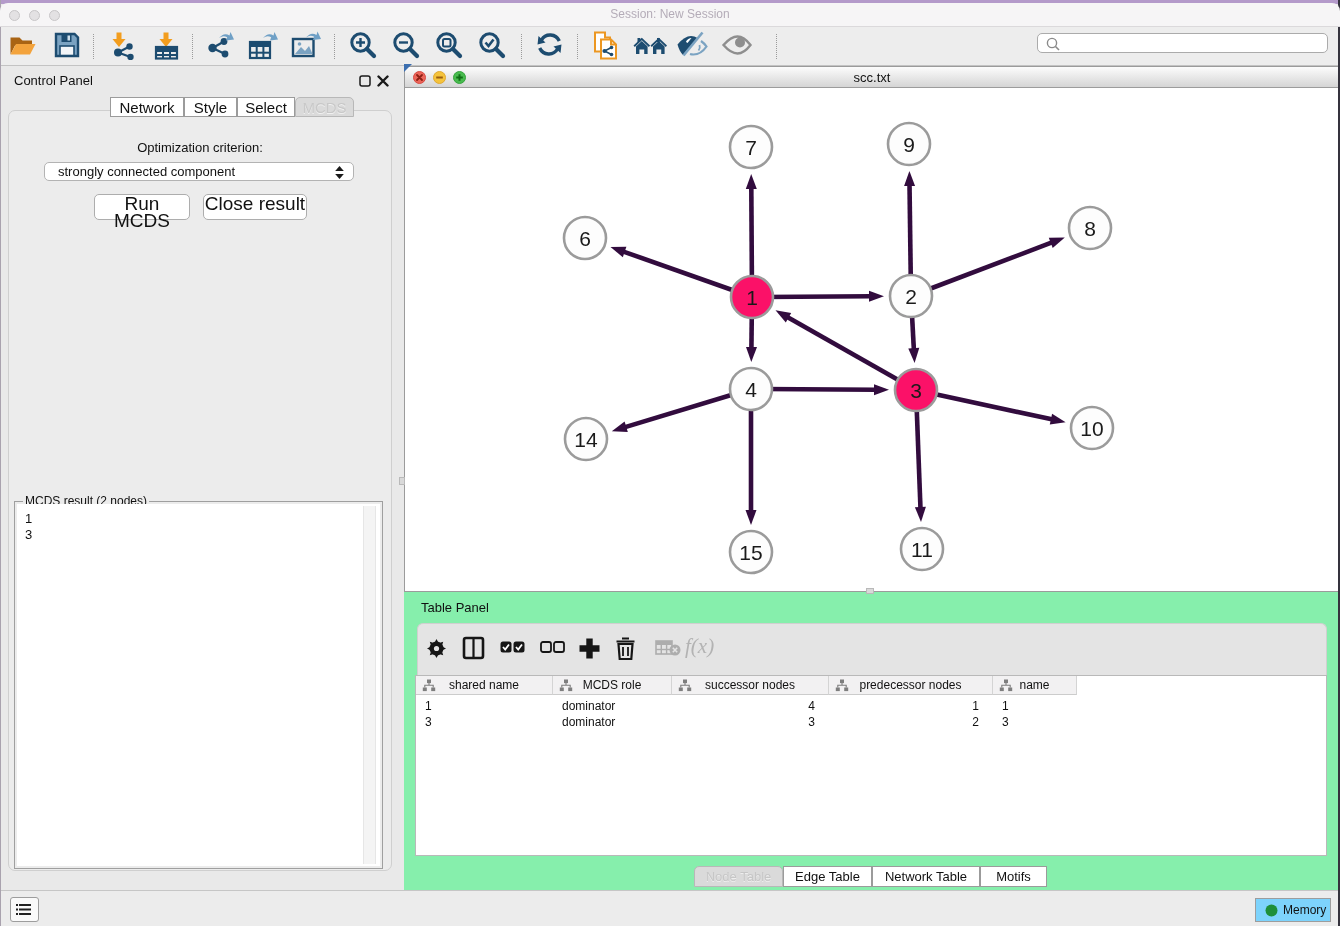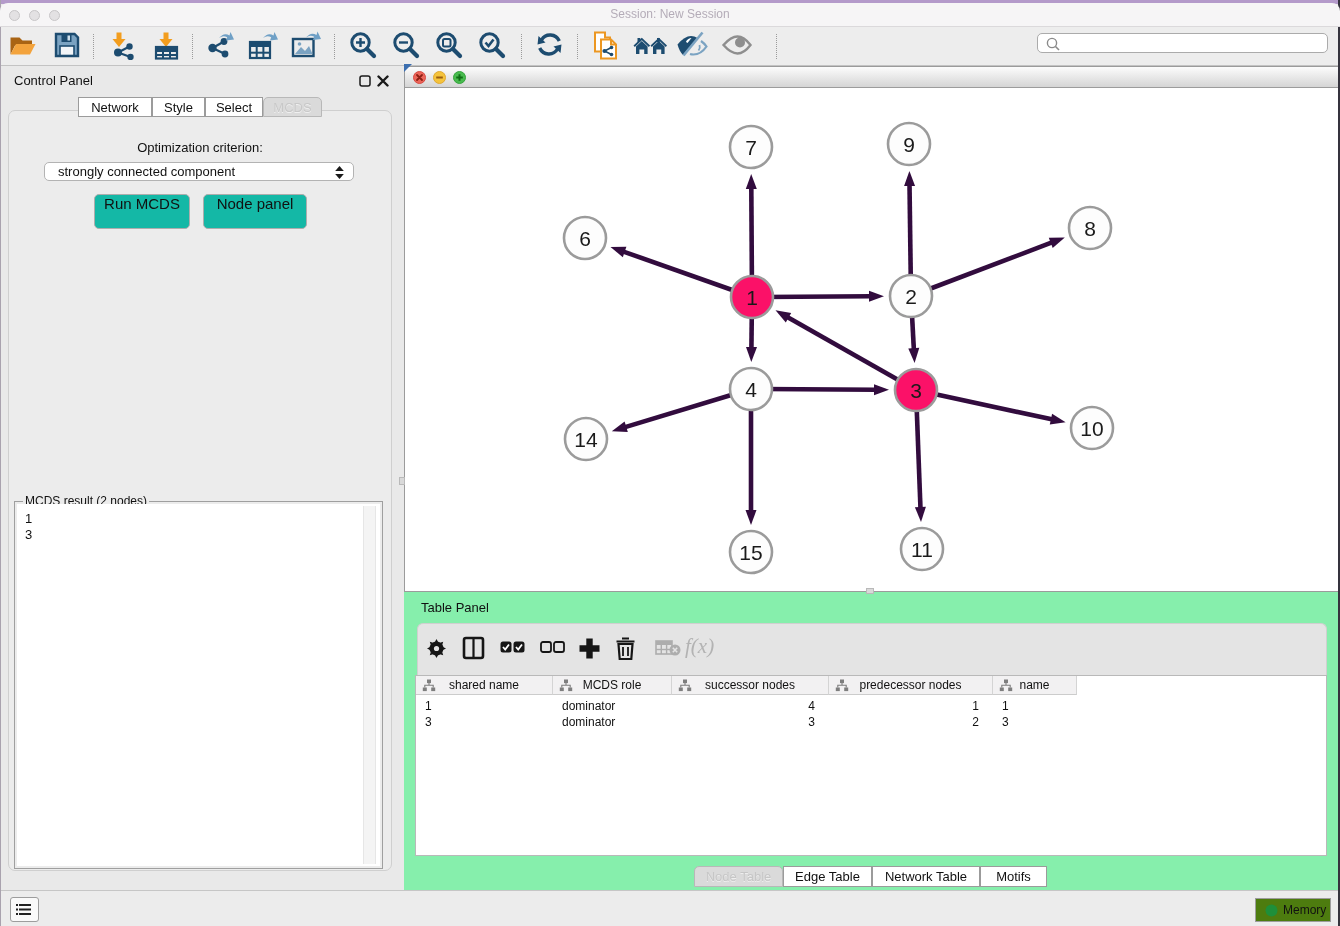--- a/index.html
+++ b/index.html
@@ -22,33 +22,33 @@
 .sep { position:absolute; top:7px; height:25px; width:0;
   border-left:1px dotted #9a9a9a; }
 .ticon { position:absolute; top:3px; }
 #searchbox { position:absolute; left:1037px; top:6px; width:291px; height:20px;
   background:#fff; border:1px solid #ababab; border-radius:5px; }
 
 
 #cpanel { left:0; top:66px; width:393px; height:824px; background:#e9e9e9; }
 #cp-title { position:absolute; left:14px; top:7px; font-size:13px; color:#111; }
 .tab { position:absolute; z-index:3; top:31px; height:20px; background:#fff;
-  border:1px solid #9b9b9b; font-size:13px; color:#111; text-align:center;
-  line-height:19px; }
+  border:1px solid #9b9b9b; font-size:15px; color:#111; text-align:center;
+  line-height:19px;margin-left:32px; }
 .tabsel { background:#dadada; color:#c8c8c8; border:1px solid #b8b8b8;
   border-radius:5px 5px 0 0; text-shadow:0 1px 0 #f0f0f0; }
 #cp-box { position:absolute; left:8px; top:44px; width:384px; height:761px;
   background:#ececec; border:1px solid #cfcfcf; border-radius:7px; }
 #optlabel { position:absolute; left:0; top:29px; width:100%; text-align:center;
   font-size:13px; color:#111; }
 #combo { position:absolute; left:35px; top:51px; width:310px; height:19px;
   background:#fff; border:1px solid #b3b3b3; border-radius:5px; font-size:13px;
   color:#111; line-height:17px; padding-left:13px; }
-.btn { position:absolute; top:83px; height:35px; background:#14b8a6;
-  border:1px solid #adadad; border-radius:5px; font-size:15px; color:#111;
+.btn { position:absolute; top:83px; height:26px; background:#ffffff;
+  border:1px solid #adadad; border-radius:5px; font-size:19px; color:#111;
   text-align:center; line-height:17px; }
 #fieldset { position:absolute; left:5px; top:390px; width:369px; height:368px;
   border:1px solid #9f9f9f; }
 #fslabel { position:absolute; left:8px; top:-8px; background:#ececec;
   padding:0 2px; font-size:12px; color:#111; }
 #fswhite { position:absolute; left:2px; top:2px; right:2px; bottom:2px;
   background:#fff; font-size:13px; color:#111; padding:7px 0 0 8px; line-height:16px; }
 #fsscroll { position:absolute; right:4px; top:2px; bottom:2px; width:13px;
   background:#f4f4f4; border-left:1px solid #e6e6e6; border-right:1px solid #e6e6e6; }
 
@@ -78,21 +78,21 @@
   line-height:20px; }
 .tabbsel { background:#dadada; color:#c6c6c6; border-radius:5px 5px 0 0;
   border:1px solid #b8b8b8; text-shadow:0 1px 0 #eee; }
 
 
 #statusbar { left:0; top:890px; width:1340px; height:36px; background:#ececec;
   border-top:1px solid #c6c6c6; }
 #listbtn { position:absolute; left:10px; top:6px; width:29px; height:25px;
   background:#fafafa; border:1px solid #9d9d9d; border-radius:3px; }
 #membtn { position:absolute; left:1255px; top:7px; width:76px; height:24px;
-  background:#4d7c0f; border:1px solid #9d9d9d; font-size:12px; color:#111; }
+  background:#7dd3fc; border:1px solid #9d9d9d; font-size:12px; color:#111; }
 #edgeL { left:0; top:0; width:1px; height:926px; background:#a9a2ae; }
 #edgeR { left:1338px; top:0; width:2px; height:926px; background:#35333d; }
 </style>
 </head>
 <body>
 <div id="win">
     <div class="abs" style="left:0;top:0;width:1340px;height:4px;background:#b49aca;"></div>
 
   <div id="titlebar" class="abs">
     <div class="tl" style="left:8.5px;"></div>
@@ -250,21 +250,21 @@
     <div class="tab tabsel" style="left:263px; width:59px;">MCDS</div>
     <div id="cp-box">
       <div id="combo">strongly connected component
         <svg width="13" height="15" style="position:absolute;right:7px;top:2px;" viewBox="0 0 13 15">
             <polygon points="6.5,1 10.8,6 2.2,6" fill="#1a1a1a"></polygon>
             <polygon points="6.5,14 10.8,9 2.2,9" fill="#1a1a1a"></polygon>
           </svg>
       </div>
       <div id="optlabel">Optimization criterion:</div>
       <div class="btn" style="left:85px; width:96px;">Run MCDS</div>
-      <div class="btn" style="left:194px; width:104px;">Node panel</div>
+      <div class="btn" style="left:194px; width:104px;">Close result</div>
       <div id="fieldset">
         <div id="fslabel">MCDS result (2 nodes)</div>
         <div id="fswhite">1<br>3<div id="fsscroll"></div></div>
       </div>
     </div>
   </div>
 
   <div id="netframe" class="abs">
     <svg style="position:absolute;left:-1px;top:-3px;z-index:5;" width="8" height="8" viewBox="0 0 8 8">
         <path d="M0 0 L8 0 L0 8 z" fill="#3c6fb0"></path>
@@ -278,20 +278,21 @@
       <div class="mbtn" style="left:28px; background:#f5c33b; border:1px solid #dfa932;">
           <svg width="11" height="11" viewBox="0 0 11 11">
             <path d="M2.2 5.5 L8.8 5.5" stroke="#985d10" stroke-width="2"></path>
           </svg>
         </div>
       <div class="mbtn" style="left:48px; background:#48bb4e; border:1px solid #34a33c;">
           <svg width="11" height="11" viewBox="0 0 11 11">
             <path d="M2.2 5.5 L8.8 5.5 M5.5 2.2 L5.5 8.8" stroke="#0e6e14" stroke-width="2"></path>
           </svg>
         </div>
+      <div id="nf-title">scc.txt</div>
     </div>
     <svg id="graph" style="position:absolute;left:0;top:21px;" width="934" height="503" viewBox="404 88 934 503">
       <g stroke="#320c3e" stroke-width="4.6">
         <line x1="751" y1="297" x2="750.3" y2="187.0"></line>
         <line x1="751" y1="297" x2="621.7" y2="251.3"></line>
         <line x1="751" y1="297" x2="870.0" y2="296.3"></line>
         <line x1="751" y1="297" x2="750.4" y2="349.0"></line>
         <line x1="910" y1="296" x2="908.5" y2="184.0"></line>
         <line x1="910" y1="296" x2="1051.6" y2="242.2"></line>
         <line x1="910" y1="296" x2="912.9" y2="350.1"></line>

